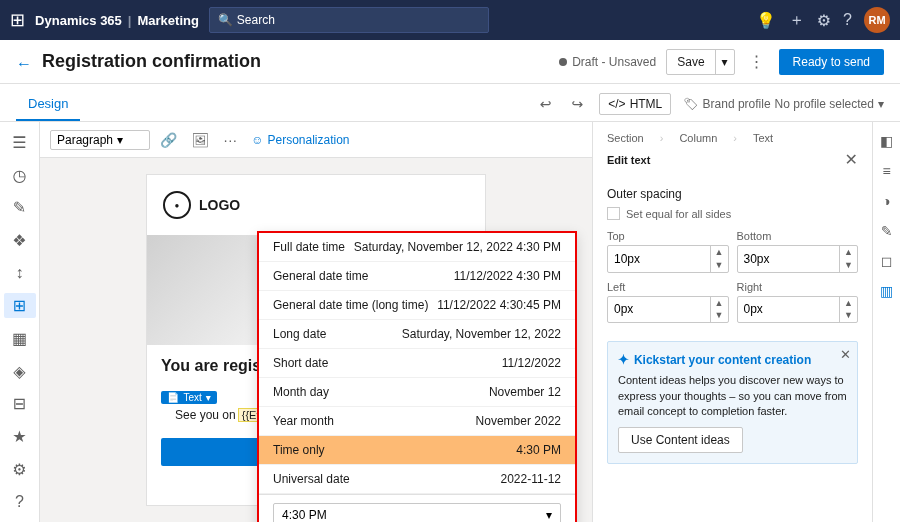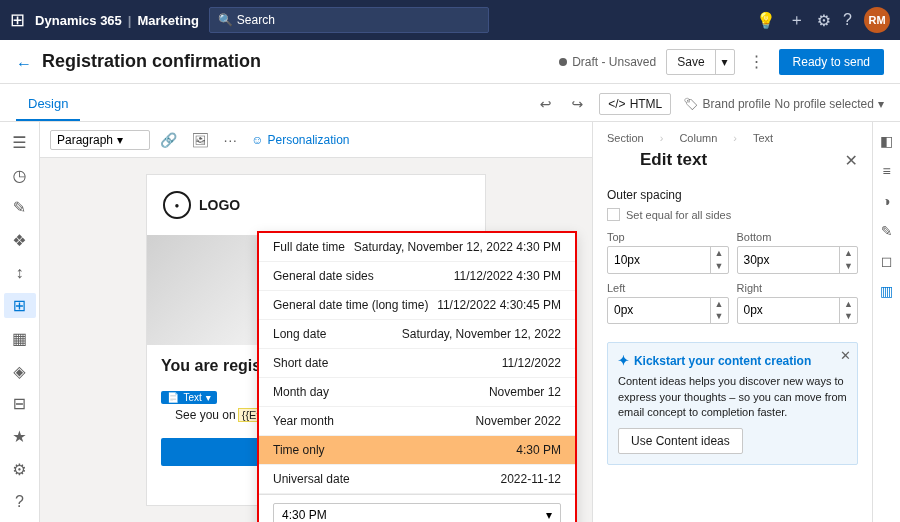--- a/index.html
+++ b/index.html
@@ -155,21 +155,21 @@
       display: flex; flex-direction: column; overflow-y: auto;
     }
     .panel-breadcrumb {
       display: flex; align-items: center; gap: 16px; padding: 10px 14px 0;
       font-size: 11px; color: #616161;
     }
     .breadcrumb-sep { color: #c8c8c8; }
     .panel-title-row {
       display: flex; align-items: center; justify-content: space-between; padding: 6px 14px 10px;
     }
-    .panel-title { font-size: 17px; font-weight: 600; color: #1a1a1a; margin-left: 33px; }
+    .panel-title { font-size: 11px; font-weight: 600; color: #1a1a1a; }
     .panel-close { background: none; border: none; cursor: pointer; color: #616161; font-size: 16px; }
     .panel-section { padding: 8px 14px; }
     .panel-label { font-size: 12px; color: #1a1a1a; font-weight: 500; margin-bottom: 6px; }
     .panel-sublabel { font-size: 11px; color: #616161; margin-bottom: 10px; display: flex; align-items: center; gap: 6px; }
     .checkbox { width: 13px; height: 13px; border: 1px solid #c8c8c8; background: white; display: inline-block; flex-shrink: 0; }
     .spacing-grid { display: grid; grid-template-columns: 1fr 1fr; gap: 8px; margin-top: 8px; }
     .spacing-item { display: flex; flex-direction: column; gap: 3px; }
     .spacing-label { font-size: 11px; color: #616161; }
     .spacing-control {
       display: flex; align-items: center; border: 1px solid #c8c8c8; border-radius: 2px; background: white;
@@ -320,21 +320,21 @@
         <div class="cta-btn-wrapper">
           <button class="cta-btn">Call to action</button>
         </div>
 
         <div class="date-dropdown">
           <div class="date-row">
             <span class="date-label">Full date time</span>
             <span class="date-value">Saturday, November 12, 2022 4:30 PM</span>
           </div>
           <div class="date-row">
-            <span class="date-label">General date sides</span>
+            <span class="date-label">General date time</span>
             <span class="date-value">11/12/2022 4:30 PM</span>
           </div>
           <div class="date-row">
             <span class="date-label">General date time (long time)</span>
             <span class="date-value">11/12/2022 4:30:45 PM</span>
           </div>
           <div class="date-row">
             <span class="date-label">Long date</span>
             <span class="date-value">Saturday, November 12, 2022</span>
           </div>

